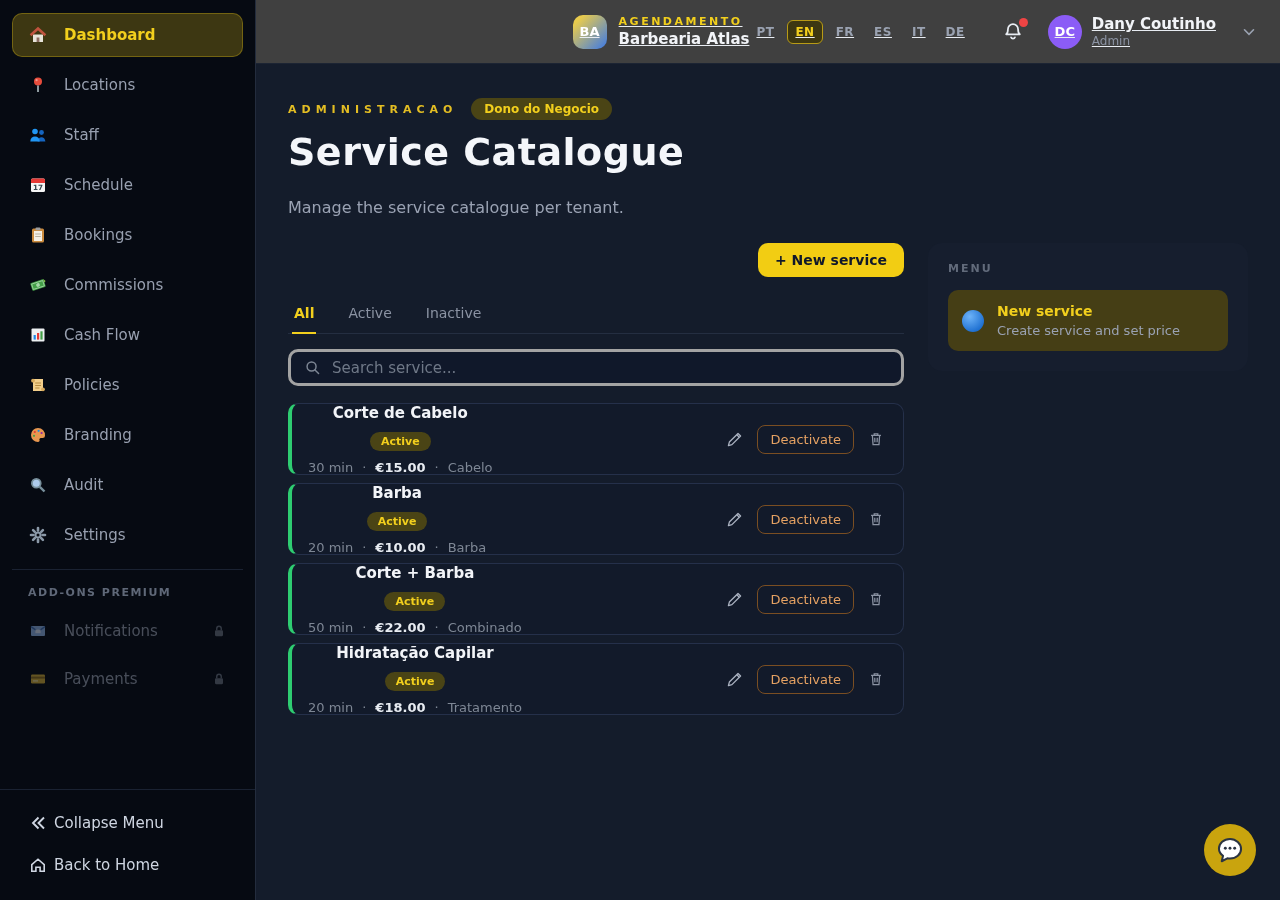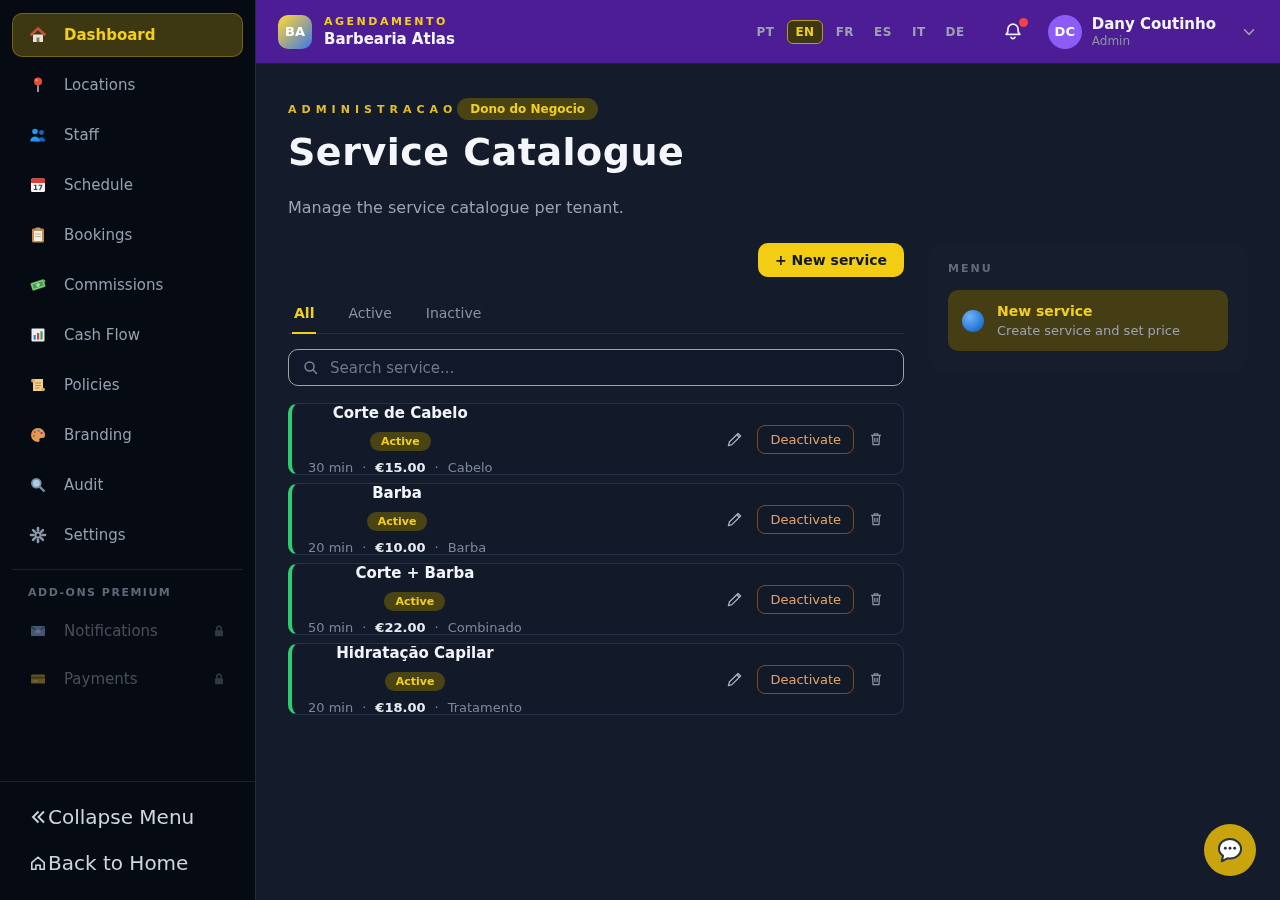--- a/index.html
+++ b/index.html
@@ -29,31 +29,31 @@
     padding:16px 28px 10px 28px; font-size:11px; font-weight:bold;
     letter-spacing:1.5px; color:#5f6878;
   }
   .addon-item {
     display:flex; align-items:center; gap:16px; padding:12px 16px; margin:0 12px 4px 12px;
     border-radius:10px; color:#98a0b0; font-size:15px; opacity:.45; cursor:pointer;
   }
   .addon-item .label { flex:1; }
   .side-footer { margin-top:auto; border-top:1px solid #1a2232; padding:12px 12px 14px 12px; }
   .footer-item {
-    display:flex; align-items:center; gap:0; padding:11px 16px; border-radius:10px;
-    color:#cfd6e2; font-size:20px; cursor:pointer;
+    display:flex; align-items:center; gap:6px; padding:11px 16px; border-radius:10px;
+    color:#cfd6e2; font-size:15px; cursor:pointer;
   }
 
   
   .right-col { flex:1; display:flex; flex-direction:column; height:900px; }
 
   
   .topbar {
-    height:64px; min-height:64px; background:#4c1d95; border-bottom:1px solid #1c2433;
-    display:flex; align-items:center; justify-content:space-between; padding:0 22px 0 22px;
+    height:64px; min-height:64px; background:#404040; border-bottom:1px solid #1c2433;
+    display:flex; align-items:center; justify-content:flex-end; padding:0 22px 0 22px;text-decoration:underline;
   }
   .brand { display:flex; align-items:center; gap:12px; }
   .logo {
     width:34px; height:34px; border-radius:10px;
     background:linear-gradient(135deg,#e8cb4d 15%,#4f82d6 90%);
     display:flex; align-items:center; justify-content:center;
     color:#fff; font-weight:bold; font-size:13px;
   }
   .brand-app { color:#f2cf1d; font-size:11px; font-weight:bold; letter-spacing:2.5px; }
   .brand-tenant { color:#f2f4f8; font-size:15px; font-weight:bold; margin-top:2px; }
@@ -73,21 +73,21 @@
   .avatar {
     width:34px; height:34px; border-radius:50%; background:#8b5cf6;
     display:flex; align-items:center; justify-content:center;
     color:#fff; font-size:13px; font-weight:bold;
   }
   .user-name { font-size:15px; font-weight:bold; color:#f2f4f8; }
   .user-role { font-size:12px; color:#8b93a3; margin-top:1px; }
 
   
   .content { flex:1; background:#141c2b; padding:34px 32px 0 32px; position:relative; }
-  .eyebrow-row { display:flex; align-items:center; }
+  .eyebrow-row { display:flex; align-items:center; gap:14px; }
   .eyebrow { color:#e3bd23; font-size:11px; font-weight:bold; letter-spacing:5px; }
   .owner-badge {
     background:#4a4415; color:#f2cf1d; font-size:12px; font-weight:bold;
     padding:4px 13px; border-radius:999px;
   }
   .page-title { color:#f4f6fa; font-size:38px; font-weight:bold; margin-top:10px; letter-spacing:.5px; }
   .page-sub { color:#9aa2b3; font-size:16px; margin-top:24px; }
 
   .columns { display:flex; gap:24px; margin-top:26px; }
   .main-col { width:616px; min-width:616px; }
@@ -96,21 +96,21 @@
   .toolbar { display:flex; justify-content:flex-end; }
   .btn-primary {
     background:#f2cd13; color:#10182a; border:none; font-family:inherit;
     font-size:14px; font-weight:bold; padding:9px 17px; border-radius:10px; cursor:pointer;
   }
   .tabs { display:flex; gap:30px; border-bottom:1px solid #242e41; margin-top:19px; padding:0 4px; }
   .tab { font-size:14px; color:#8b93a3; padding:9px 2px 11px 2px; cursor:pointer; }
   .tab.active { color:#f2cf1d; font-weight:bold; border-bottom:2px solid #f2cf1d; margin-bottom:-1px; }
   .searchbox {
     margin-top:15px; display:flex; align-items:center; gap:10px;
-    border:1px solid #a3a3a3; background:#10182a; border-radius:10px; padding:0 13px; height:37px;
+    border:3px solid #a3a3a3; background:#10182a; border-radius:10px; padding:0 13px; height:37px;
   }
   .searchbox input {
     flex:1; background:transparent; border:none; outline:none; color:#c7cdd8;
     font-family:inherit; font-size:15px;
   }
   .searchbox input::placeholder { color:#6f7887; }
 
   .cards { margin-top:17px; }
   .card {
     background:#121a2a; border:1px solid #25304a; border-left:4px solid #2ecc71;

